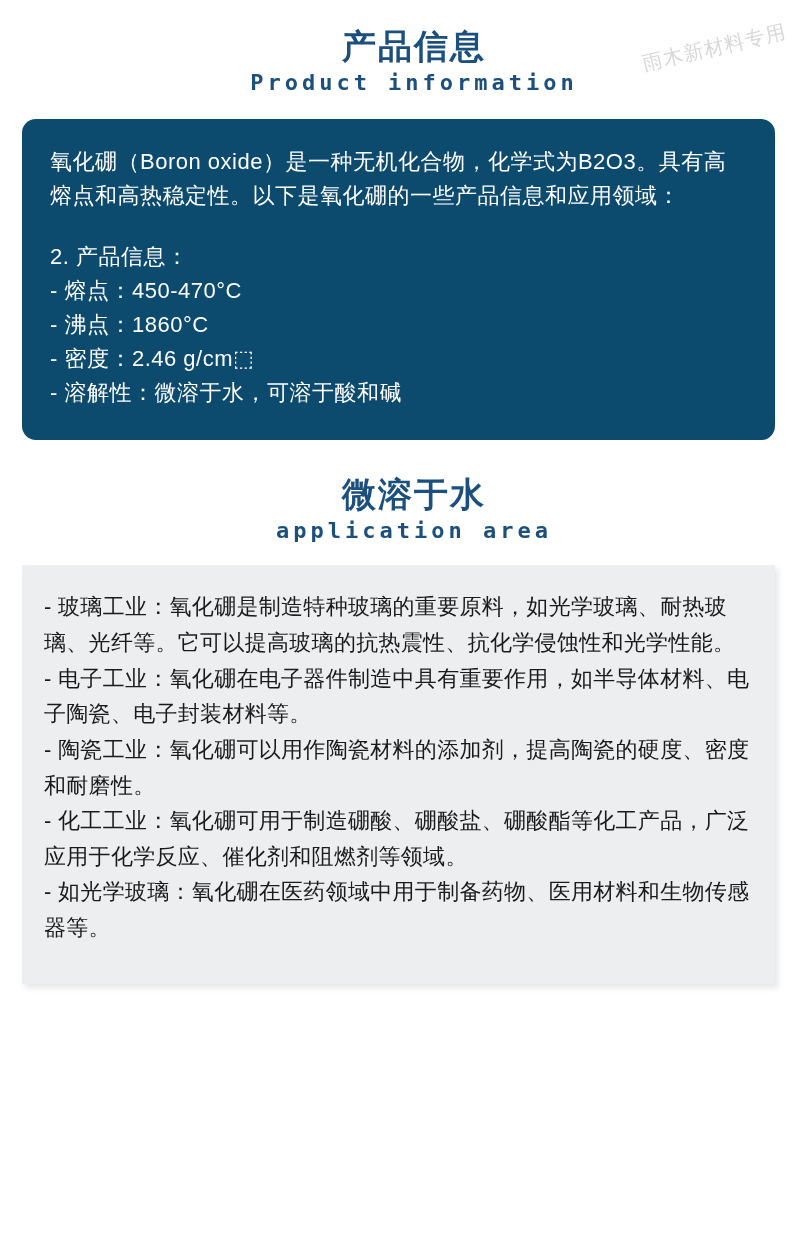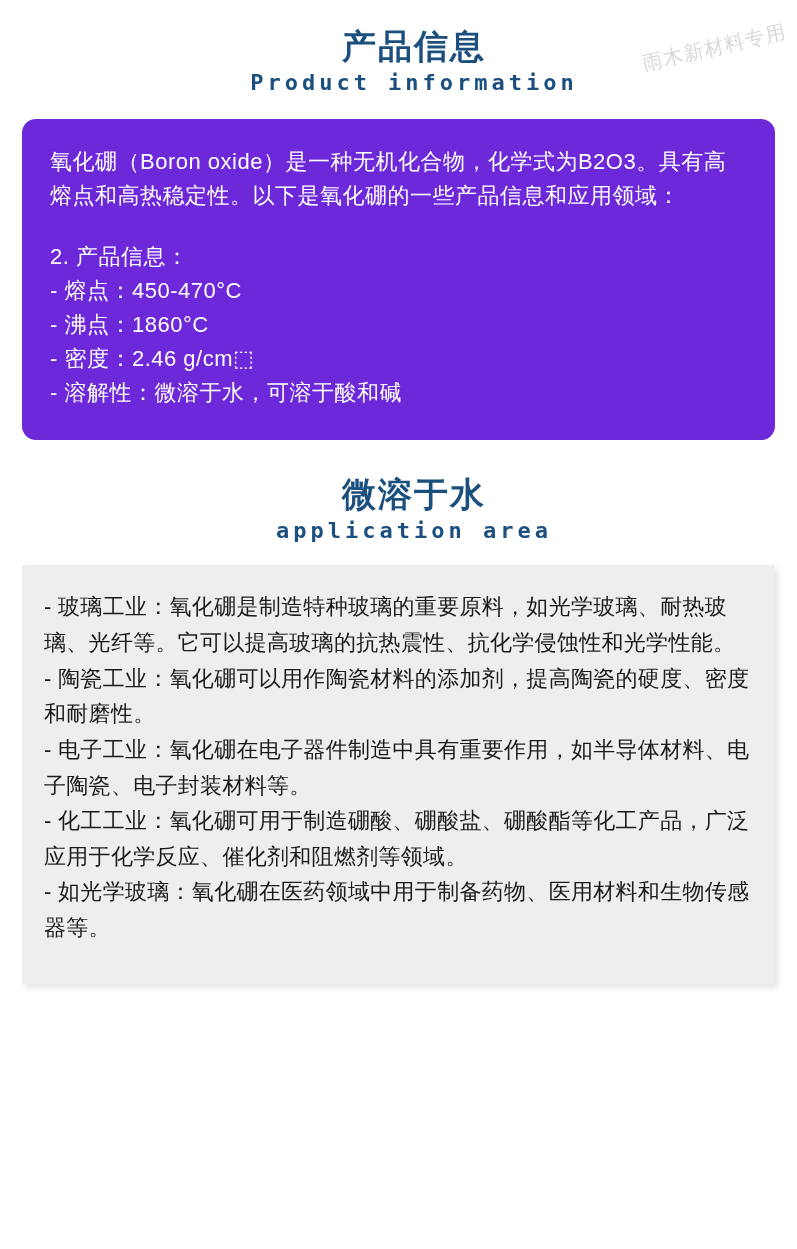--- a/index.html
+++ b/index.html
@@ -52,21 +52,21 @@
     margin-top: 2px;
     font-family: "DejaVu Sans Mono", monospace;
   }
 
   #product-head {
     padding-top: 26px;
   }
 
   .card-orange {
     margin: 22px 22px 0 22px;
-    background: #6d28d9;
+    background: #0c4a6e;
     border-radius: 14px;
     padding: 26px 28px 30px 28px;
     color: #ffffff;
     font-size: 22px;
     line-height: 1.55;
     letter-spacing: 0.5px;
   }
 
   .card-orange p {
     margin: 0;
@@ -120,17 +120,17 @@
   <p class="line">- 溶解性：微溶于水，可溶于酸和碱</p>
 </div>
 
 <div class="section-head" id="application-head">
   <div class="title-cn">微溶于水</div>
   <div class="title-en">application area</div>
 </div>
 
 <div class="card-gray">
   <p>- 玻璃工业：氧化硼是制造特种玻璃的重要原料，如光学玻璃、耐热玻璃、光纤等。它可以提高玻璃的抗热震性、抗化学侵蚀性和光学性能。</p>
+  <p>- 电子工业：氧化硼在电子器件制造中具有重要作用，如半导体材料、电子陶瓷、电子封装材料等。</p>
   <p>- 陶瓷工业：氧化硼可以用作陶瓷材料的添加剂，提高陶瓷的硬度、密度和耐磨性。</p>
-  <p>- 电子工业：氧化硼在电子器件制造中具有重要作用，如半导体材料、电子陶瓷、电子封装材料等。</p>
   <p>- 化工工业：氧化硼可用于制造硼酸、硼酸盐、硼酸酯等化工产品，广泛应用于化学反应、催化剂和阻燃剂等领域。</p>
   <p>- 如光学玻璃：氧化硼在医药领域中用于制备药物、医用材料和生物传感器等。</p>
 </div>
 
 </body></html>

